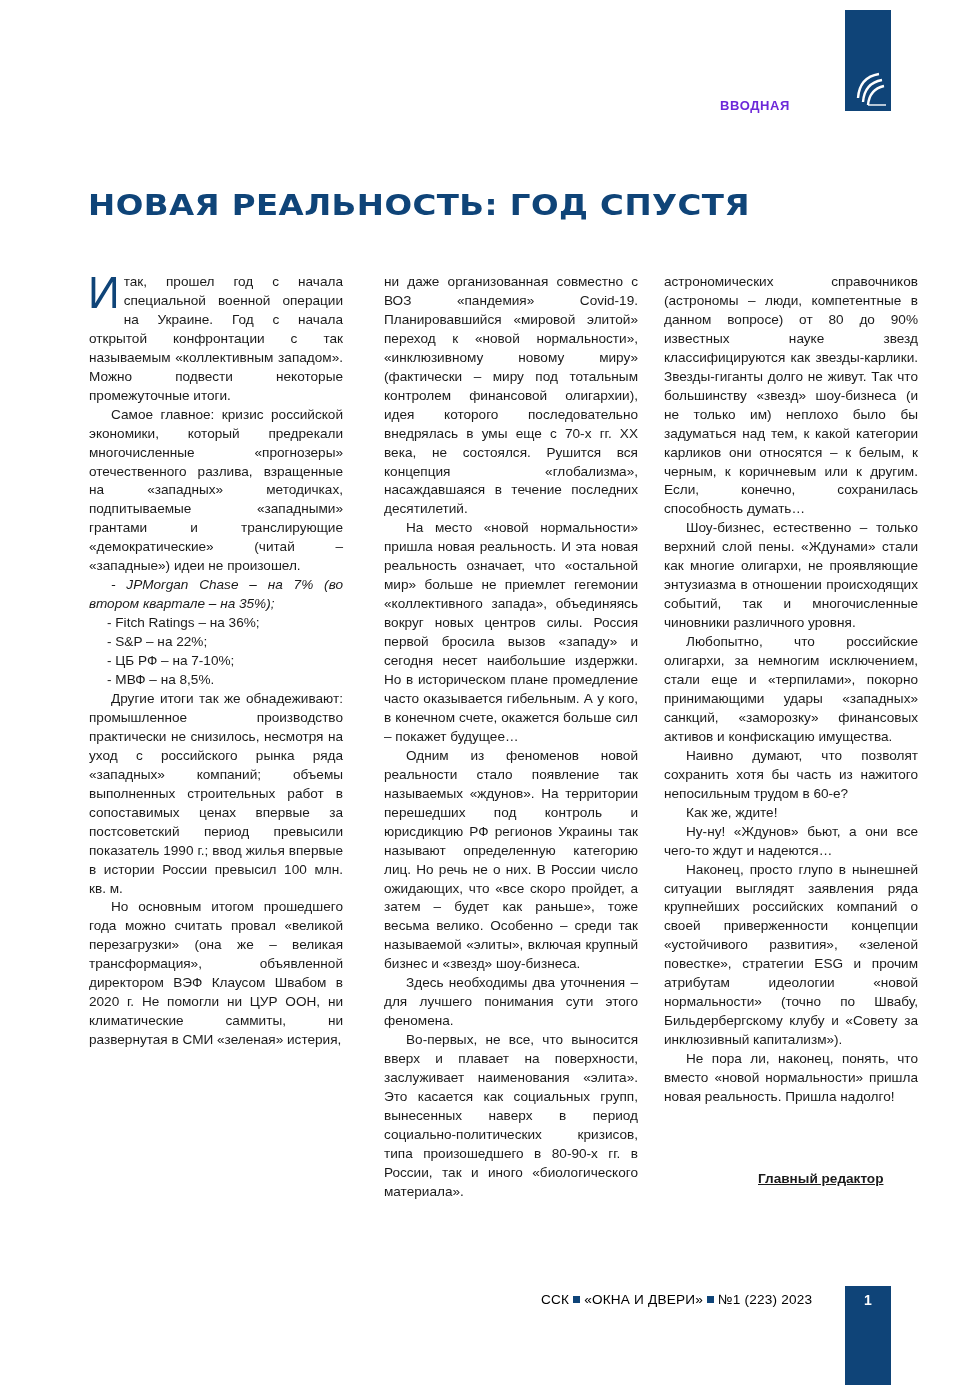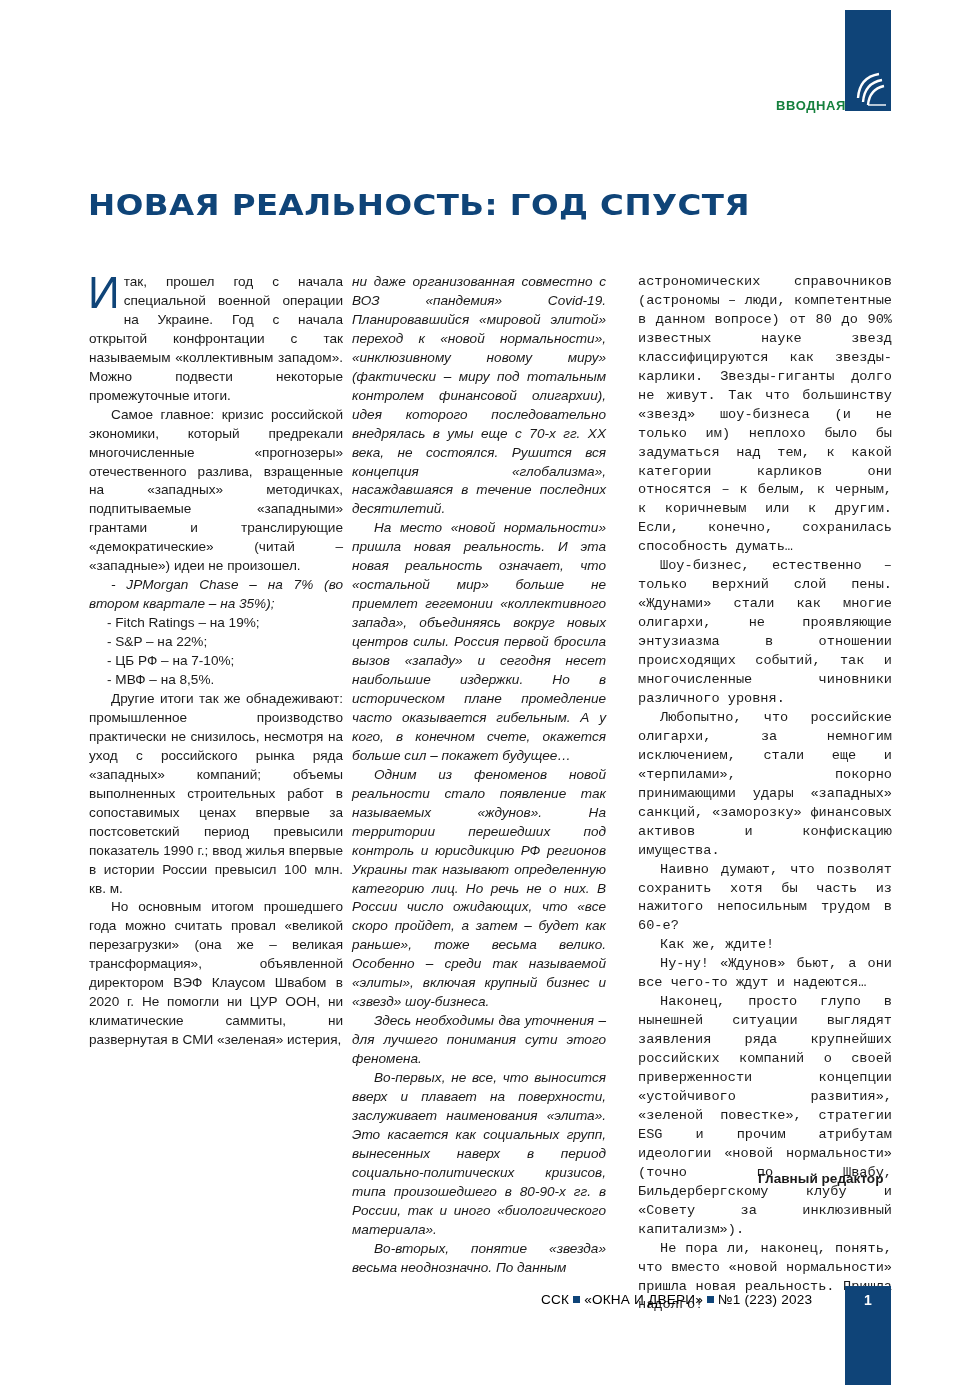--- a/index.html
+++ b/index.html
@@ -1,35 +1,35 @@
 <!DOCTYPE html>
 <html><head>
   <meta charset="utf-8">
   <style>
     html, body { margin:0; padding:0; background:#ffffff; }
     body { width:980px; height:1385px; position:relative; overflow:hidden;
            font-family:"Liberation Sans", sans-serif; color:#1a1a1a; }
     .top-bar { position:absolute; left:845px; top:10px; width:46px; height:101px; background:#0f4478; }
     .logo { position:absolute; left:849px; top:68px; width:38px; height:40px; }
-    .section-label { position:absolute; left:776px; top:98px; font-size:13px; font-weight:bold;
-                     color:#15803d; letter-spacing:0.6px; }
+    .section-label { position:absolute; left:720px; top:98px; font-size:13px; font-weight:bold;
+                     color:#6d28d9; letter-spacing:0.6px; }
     .title { position:absolute; left:88px; top:188px; font-size:29px; font-weight:900;
              color:#0f4478; letter-spacing:0.4px; transform:scaleX(1.12); transform-origin:left top;
              font-family:"DejaVu Sans", sans-serif; }
     .col { position:absolute; top:273px; width:254px; font-size:13.6px; line-height:18.95px;
            text-align:justify; }
     .col1 { left:89px; }
-    .col2 { left:352px;font-style:italic; }
-    .col3 { left:638px;font-family:Liberation Mono, monospace; }
+    .col2 { left:384px; }
+    .col3 { left:664px; }
     .col p { margin:0; text-indent:22px; }
     .col p.noindent { text-indent:0; }
     .col p.list { text-indent:0; padding-left:18px; text-align:left; }
     .dropcap { float:left; font-size:44px; line-height:36px; color:#0f4478; margin:2px 4px 0 -1px;
                font-family:"Liberation Sans", sans-serif; }
-    .signature { position:absolute; left:758px; top:1171px; font-size:13.6px; font-weight:bold; }
+    .signature { position:absolute; left:758px; top:1171px; font-size:13.6px; font-weight:bold;text-decoration:underline; }
     .footer { position:absolute; left:541px; top:1292px; font-size:13.6px; color:#000000;
               letter-spacing:0.2px; }
     .footer .sq { display:inline-block; width:7px; height:7px; background:#0f4478; margin:0 4px 2px 4px; vertical-align:middle; }
     .page-tab { position:absolute; left:845px; top:1286px; width:46px; height:99px; background:#0f4478; }
     .page-num { position:absolute; left:845px; top:1292px; width:46px; text-align:center; color:#fff;
                 font-size:14px; font-weight:bold; }
   </style>
 </head>
 <body>
 
@@ -43,35 +43,34 @@
   <path d="M19 37 L37 37" stroke="#ffffff" stroke-width="1.4"></path>
 </svg>
 <div class="section-label">ВВОДНАЯ</div>
 
 <h1 class="title" style="margin:0;">НОВАЯ РЕАЛЬНОСТЬ: ГОД СПУСТЯ</h1>
 
 <div class="col col1">
   <p class="noindent"><span class="dropcap">И</span><span>так, прошел год с начала специальной военной операции на Украине. Год с начала открытой конфронтации с так называемым «коллективным западом». Можно подвести некоторые промежуточные итоги.</span></p>
   <p>Самое главное: кризис российской экономики, который предрекали многочисленные «прогнозеры» отечественного разлива, взращенные на «западных» методичках, подпитываемые «западными» грантами и транслирующие «демократические» (читай – «западные») идеи не произошел.</p>
   <p class="list" style="padding-left:0;text-indent:22px;text-align:justify;font-style:italic;">-  JPMorgan Chase – на 7% (во втором квартале – на 35%);</p>
-  <p class="list">- Fitch Ratings – на 19%;</p>
+  <p class="list">- Fitch Ratings – на 36%;</p>
   <p class="list">-  S&amp;P – на 22%;</p>
   <p class="list">- ЦБ РФ – на 7-10%;</p>
   <p class="list">- МВФ – на 8,5%.</p>
   <p>Другие итоги так же обнадеживают: промышленное производство практически не снизилось, несмотря на уход с российского рынка ряда «западных» компаний; объемы выполненных строительных работ в сопоставимых ценах впервые за постсоветский период превысили показатель 1990 г.; ввод жилья впервые в истории России превысил 100 млн. кв. м.</p>
   <p>Но основным итогом прошедшего года можно считать провал «великой перезагрузки» (она же – великая трансформация», объявленной директором ВЭФ Клаусом Швабом в 2020 г. Не помогли ни ЦУР ООН, ни климатические саммиты, ни развернутая в СМИ «зеленая» истерия,</p>
 </div>
 
 <div class="col col2">
   <p class="noindent">ни даже организованная совместно с ВОЗ «пандемия» Covid-19. Планировавшийся «мировой элитой» переход к «новой нормальности», «инклюзивному новому миру» (фактически – миру под тотальным контролем финансовой олигархии), идея которого последовательно внедрялась в умы еще с 70-х гг. XX века, не состоялся. Рушится вся концепция «глобализма», насаждавшаяся в течение последних десятилетий.</p>
   <p>На место «новой нормальности» пришла новая реальность. И эта новая реальность означает, что «остальной мир» больше не приемлет гегемонии «коллективного запада», объединяясь вокруг новых центров силы. Россия первой бросила вызов «западу» и сегодня несет наибольшие издержки. Но в историческом плане промедление часто оказывается гибельным. А у кого, в конечном счете, окажется больше сил – покажет будущее…</p>
   <p>Одним из феноменов новой реальности стало появление так называемых «ждунов». На территории перешедших под контроль и юрисдикцию РФ регионов Украины так называют определенную категорию лиц. Но речь не о них. В России число ожидающих, что «все скоро пройдет, а затем – будет как раньше», тоже весьма велико. Особенно – среди так называемой «элиты», включая крупный бизнес и «звезд» шоу-бизнеса.</p>
   <p>Здесь необходимы два уточнения – для лучшего понимания сути этого феномена.</p>
   <p>Во-первых, не все, что выносится вверх и плавает на поверхности, заслуживает наименования «элита». Это касается как социальных групп, вынесенных наверх в период социально-политических кризисов, типа произошедшего в 80-90-х гг. в России, так и иного «биологического материала».</p>
-  <p>Во-вторых, понятие «звезда» весьма неоднозначно. По данным</p>
 </div>
 
 <div class="col col3">
   <p class="noindent">астрономических справочников (астрономы – люди, компетентные в данном вопросе) от 80 до 90% известных науке звезд классифицируются как звезды-карлики. Звезды-гиганты долго не живут. Так что большинству «звезд» шоу-бизнеса (и не только им) неплохо было бы задуматься над тем, к какой категории карликов они относятся – к белым, к черным, к коричневым или к другим. Если, конечно, сохранилась способность думать…</p>
   <p>Шоу-бизнес, естественно – только верхний слой пены. «Ждунами» стали как многие олигархи, не проявляющие энтузиазма в отношении происходящих событий, так и многочисленные чиновники различного уровня.</p>
   <p>Любопытно, что российские олигархи, за немногим исключением, стали еще и «терпилами», покорно принимающими удары «западных» санкций, «заморозку» финансовых активов и конфискацию имущества.</p>
   <p>Наивно думают, что позволят сохранить хотя бы часть из нажитого непосильным трудом в 60-е?</p>
   <p>Как же, ждите!</p>
   <p>Ну-ну! «Ждунов» бьют, а они все чего-то ждут и надеются…</p>
   <p>Наконец, просто глупо в нынешней ситуации выглядят заявления ряда крупнейших российских компаний о своей приверженности концепции «устойчивого развития», «зеленой повестке», стратегии ESG и прочим атрибутам идеологии «новой нормальности» (точно по Швабу, Бильдербергскому клубу и «Совету за инклюзивный капитализм»).</p>

